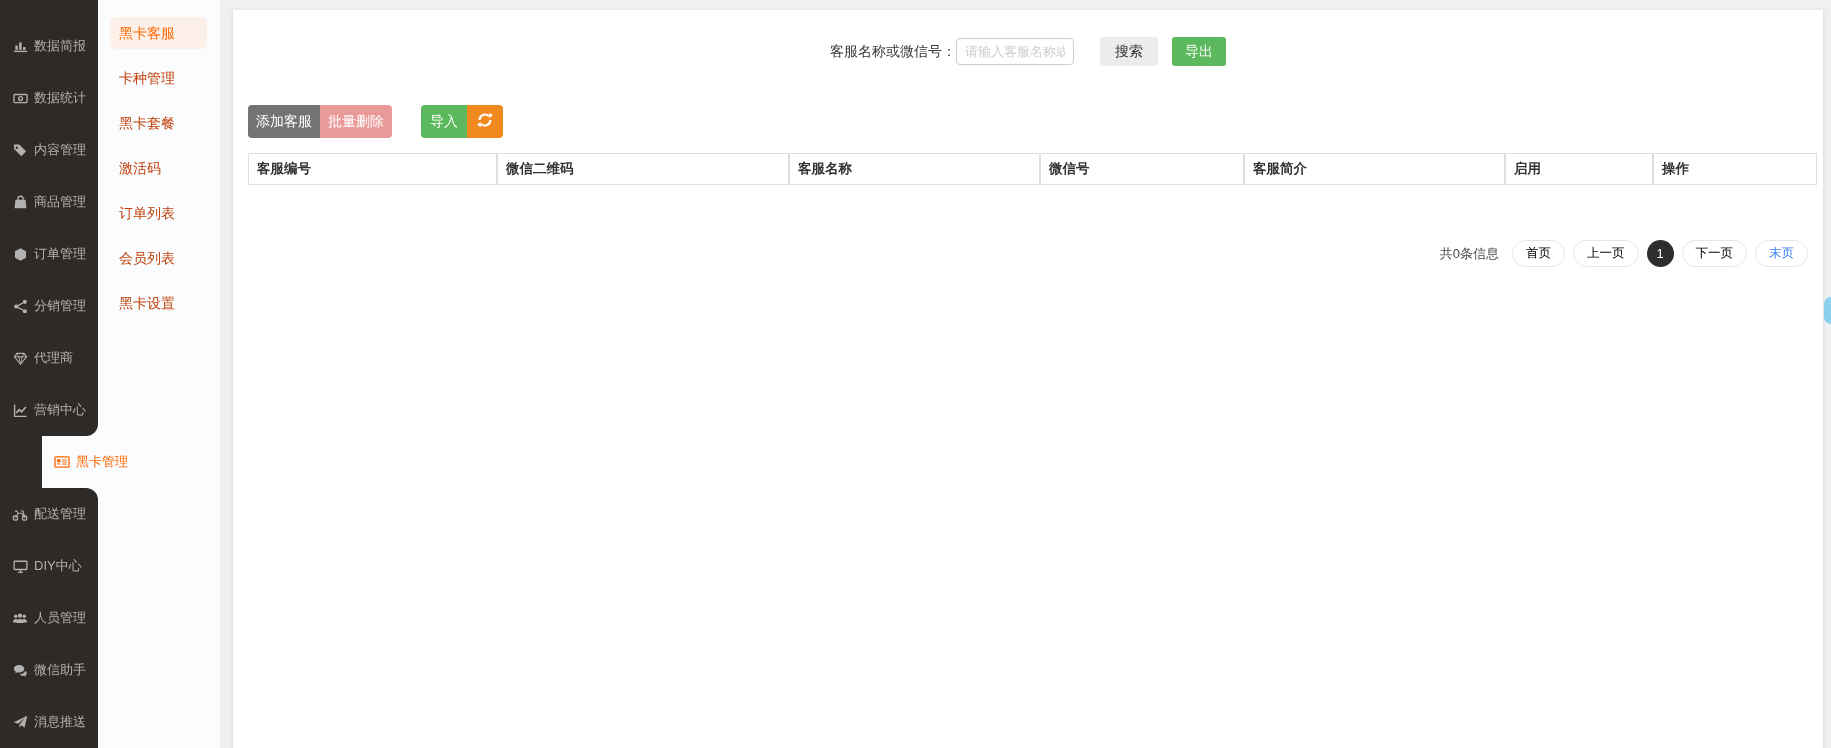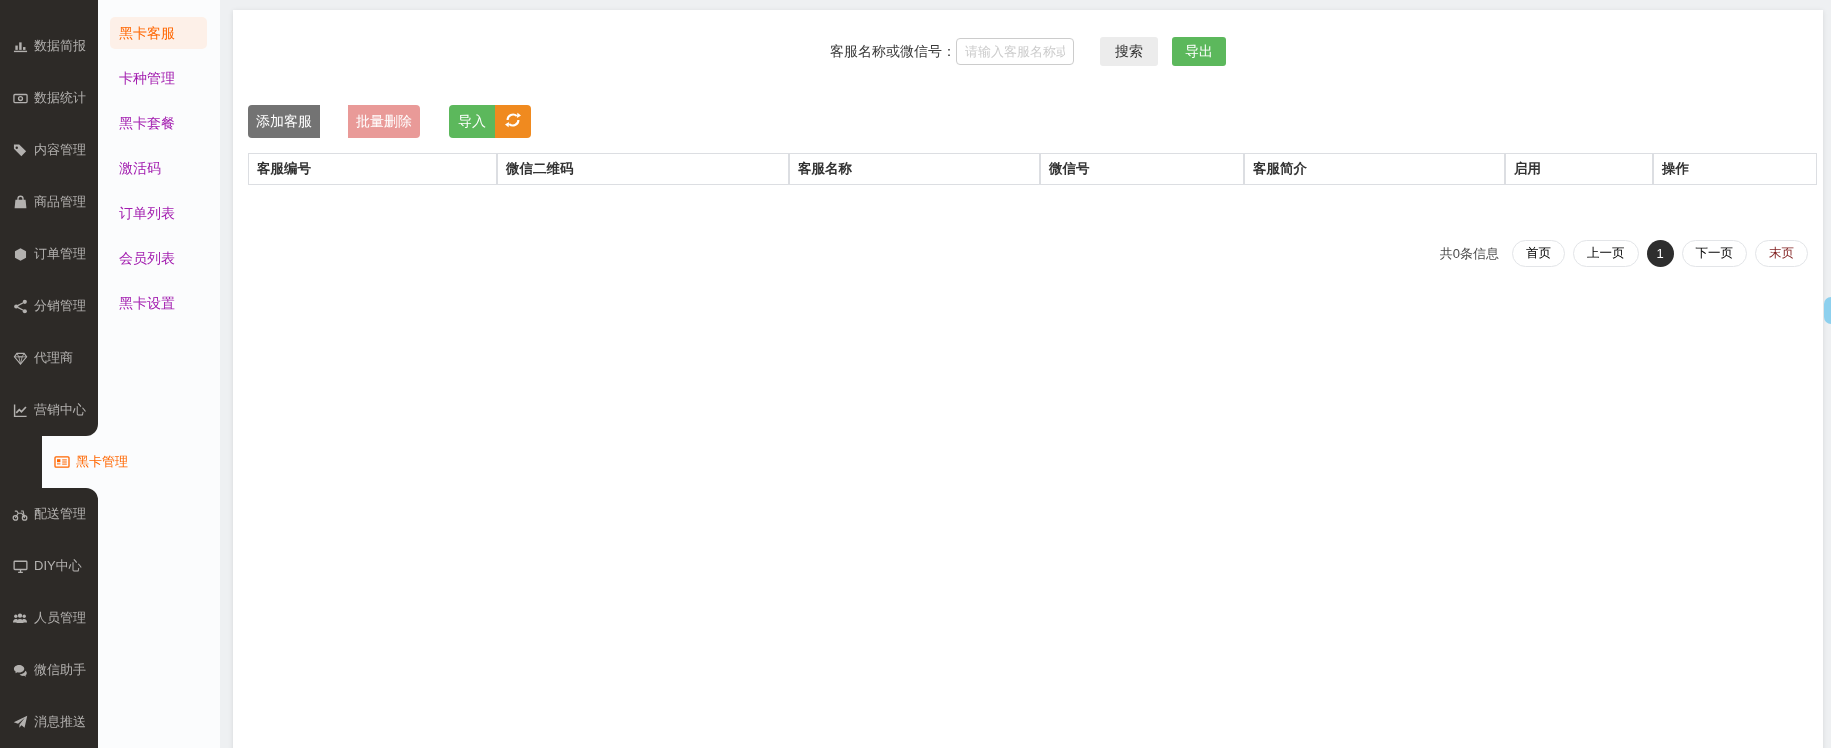--- a/index.html
+++ b/index.html
@@ -15,21 +15,21 @@
                    box-shadow:0 -12px 0 0 #fbfcfd, 0 12px 0 0 #fbfcfd;margin-left:42px; }
   .p-item.active::before { content:""; position:absolute; left:0; right:0; top:-12px; height:12px;
                    background:#2d2a27; border-bottom-right-radius:12px; }
   .p-item.active::after  { content:""; position:absolute; left:0; right:0; bottom:-12px; height:12px;
                    background:#2d2a27; border-top-right-radius:12px; }
 
   
   .secondary { position:absolute; left:98px; top:0; width:122px; height:748px; background:#fbfcfd; padding-top:10px; z-index:2; }
   .s-item { height:45px; display:flex; align-items:center; }
   .s-item .pill { margin:0 13px 0 12px; flex:1; height:32px; line-height:32px; padding-left:9px;
-                  border-radius:5px; font-size:14px; color:#a21caf; cursor:pointer; }
+                  border-radius:5px; font-size:14px; color:#c2410c; cursor:pointer; }
   .s-item.active .pill { background:#fdf0e8; color:#ff6600; }
 
   
   .main { position:absolute; left:220px; top:0; right:0; bottom:0; background:#eef0f2; }
   .card { position:absolute; left:13px; top:10px; width:1590px; height:760px; background:#fff;
           box-shadow:0 1px 5px rgba(0,0,0,.10); }
 
   .search-row { display:flex; justify-content:center; align-items:center; padding-top:27px; }
   .search-label { font-size:14px; color:#3a3a3a; }
   .search-input { width:118px; height:27px; border:1px solid #ccc; border-radius:4px; padding:0 8px;
@@ -37,34 +37,34 @@
   .search-input::placeholder { color:#ccc; }
   .btn { border:none; cursor:pointer; font-family:inherit; display:inline-flex; align-items:center; justify-content:center; }
   .btn-search { margin-left:26px; height:29px; padding:0 15px; background:#ececec; color:#333;
                 font-size:14px; border-radius:3px; }
   .btn-export { margin-left:14px; height:29px; padding:0 13px; background:#5cb85c; color:#fff;
                 font-size:14px; border-radius:3px; }
 
   .action-row { display:flex; align-items:center; margin:39px 0 0 15px; }
   .action-row .btn { height:33px; font-size:14px; color:#fff; }
   .btn-add    { background:#737373; border-radius:4px 0 0 4px; padding:8px 8px; }
-  .btn-del    { background:#e99a98; border-radius:0 4px 4px 0; padding:0 8px;margin-left:28px; }
+  .btn-del    { background:#e99a98; border-radius:0 4px 4px 0; padding:0 8px; }
   .btn-import { background:#5cb85c; border-radius:4px 0 0 4px; padding:0 9px; margin-left:29px; }
   .btn-refresh{ background:#f08a1f; border-radius:0 4px 4px 0; width:36px; }
 
   table.grid { margin:15px 6px 0 15px; width:1569px; table-layout:fixed; border-collapse:separate; border-spacing:0; }
   table.grid th { border:1px solid #dcdee2; height:32px; padding:0 4px 0 8px; text-align:left;
                   font-size:13.5px; font-weight:bold; color:#333; background:#fff; }
 
   .pager { display:flex; justify-content:flex-end; align-items:center; gap:8px; margin:55px 15px 0 0; }
   .pager-info { font-size:13px; color:#4a4a4a; margin-right:5px; }
   .page-pill { height:27px; line-height:25px; padding:0 13px; border:1px solid #e3e5e8; border-radius:14px;
                background:#fff; font-size:12.5px; cursor:pointer; }
   .page-pill.disabled { color:#000000; cursor:default; }
-  .page-pill.enabled  { color:#7f1d1d; }
+  .page-pill.enabled  { color:#3b82f6; }
   .page-current { width:27px; height:27px; border-radius:50%; background:#2e2e2e; color:#fff;
                   font-size:13px; display:flex; align-items:center; justify-content:center; cursor:pointer; }
 
   .float-tab { position:absolute; right:0; top:297px; width:7px; height:27px; background:#8dd0ee;
                border-radius:14px 0 0 14px; cursor:pointer; z-index:5; }
 </style>
 </head>
 <body>
 
 <div class="screen">

